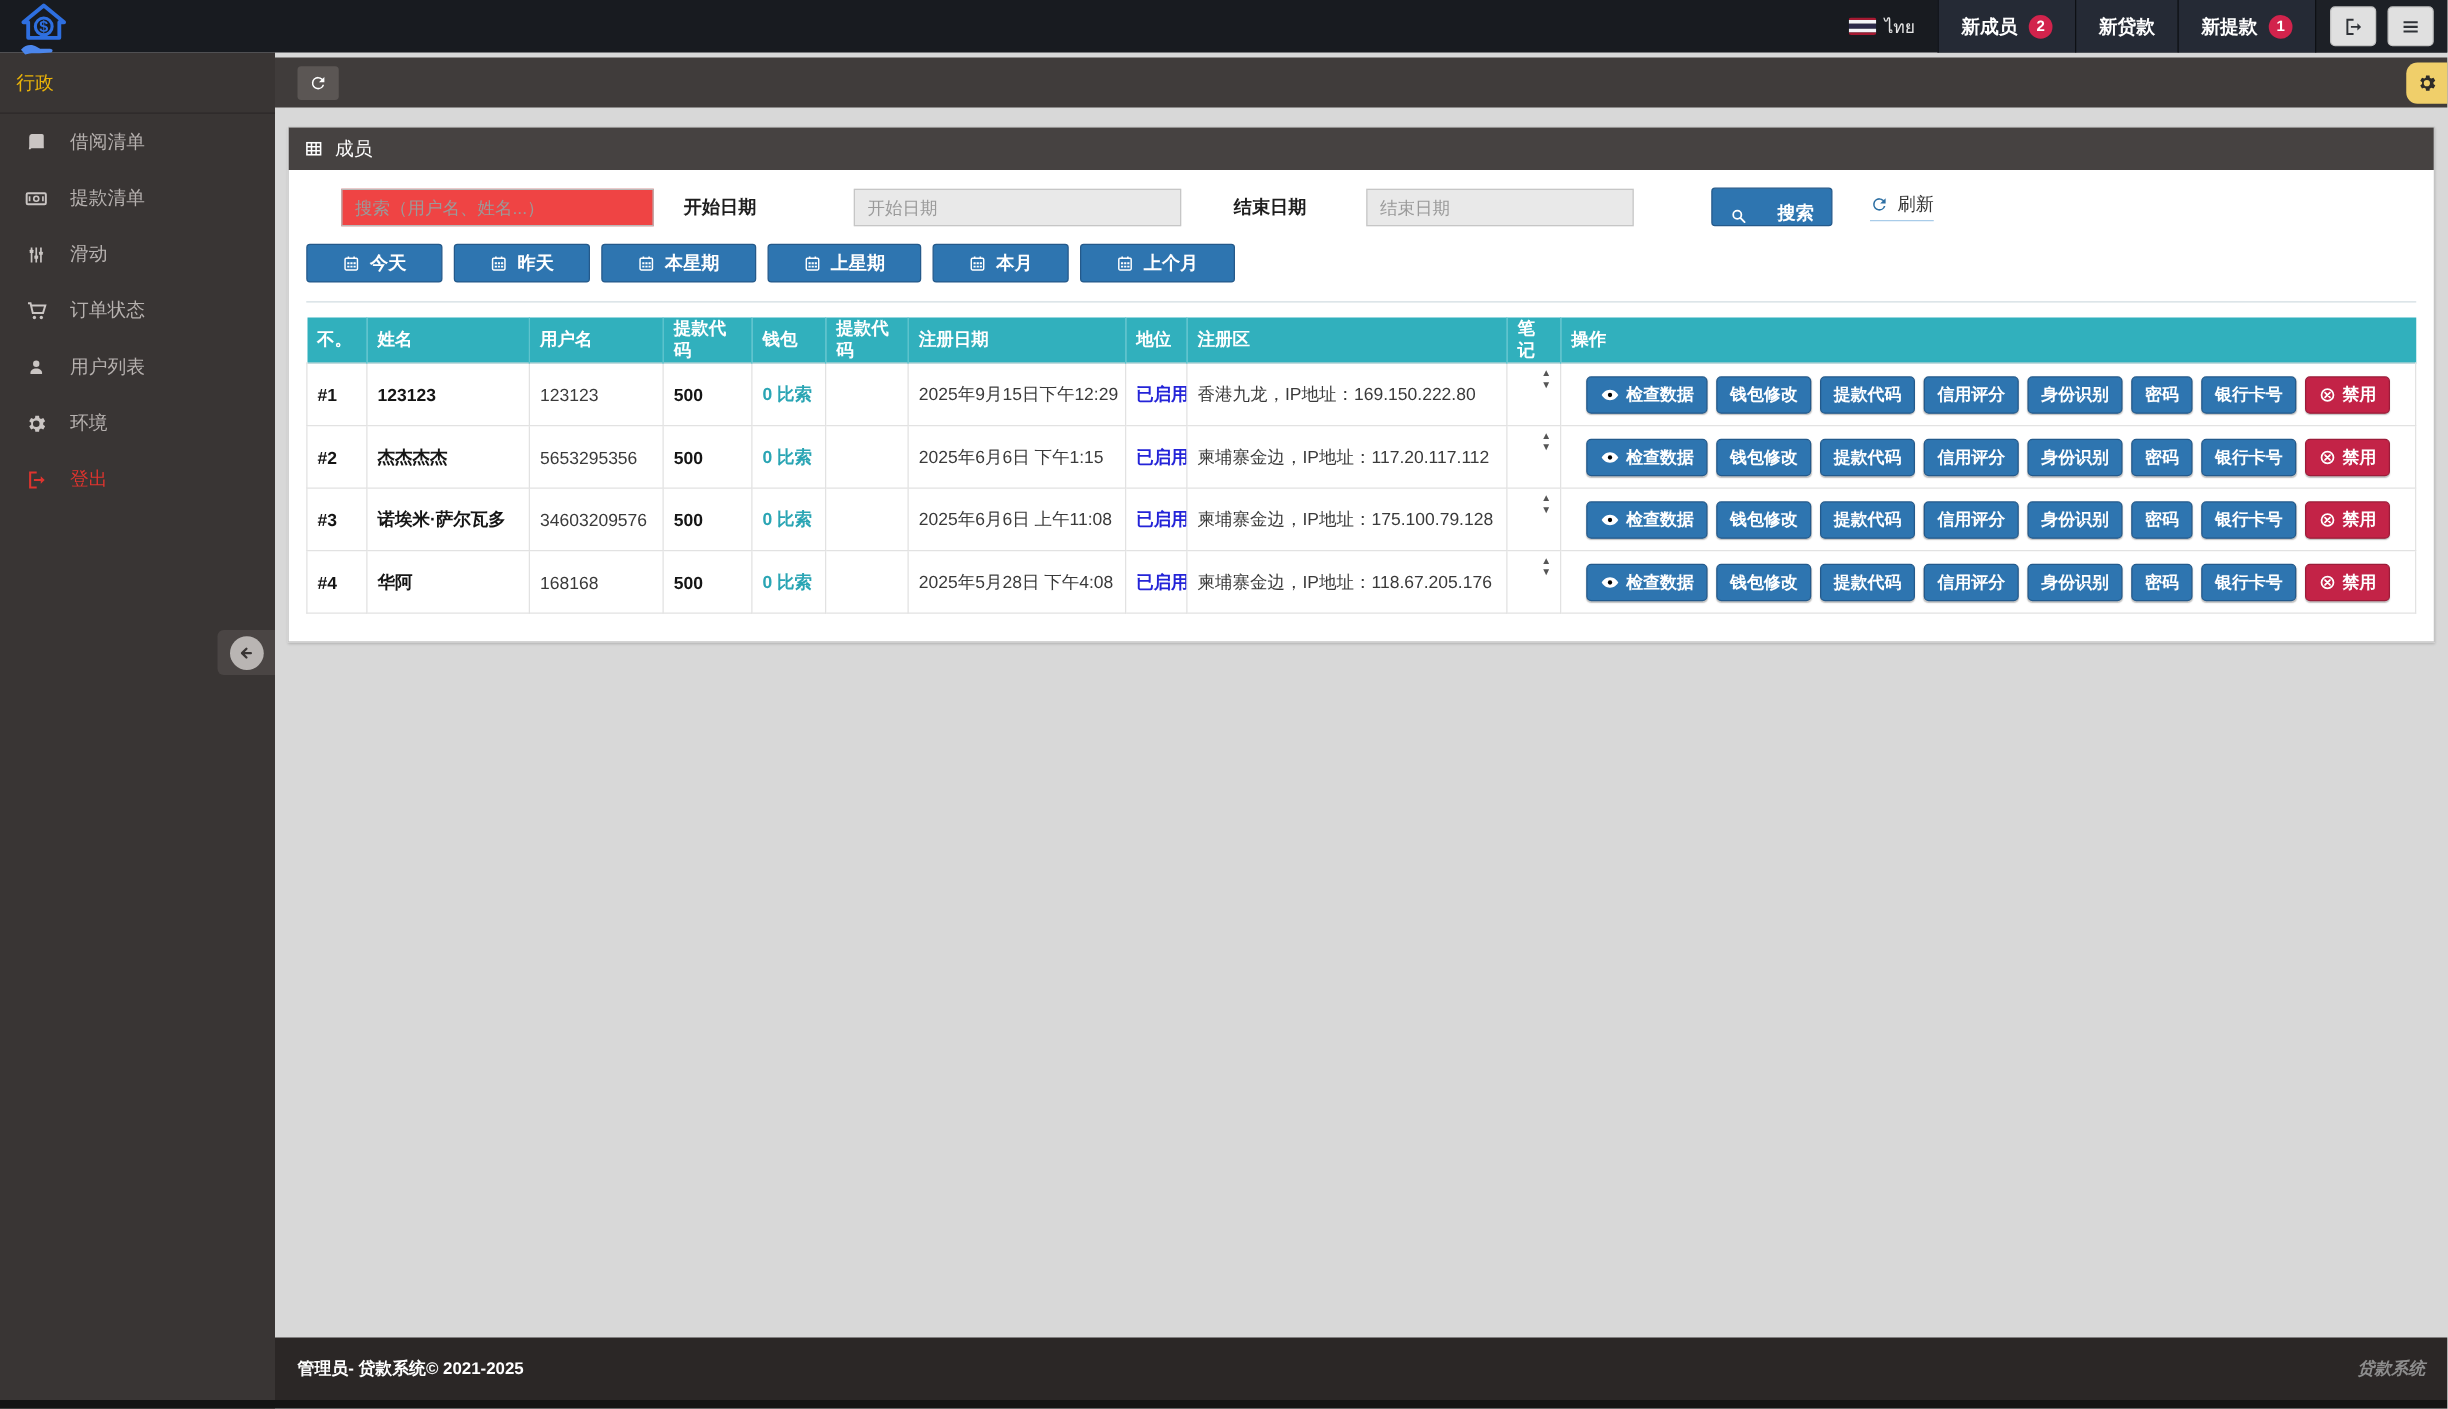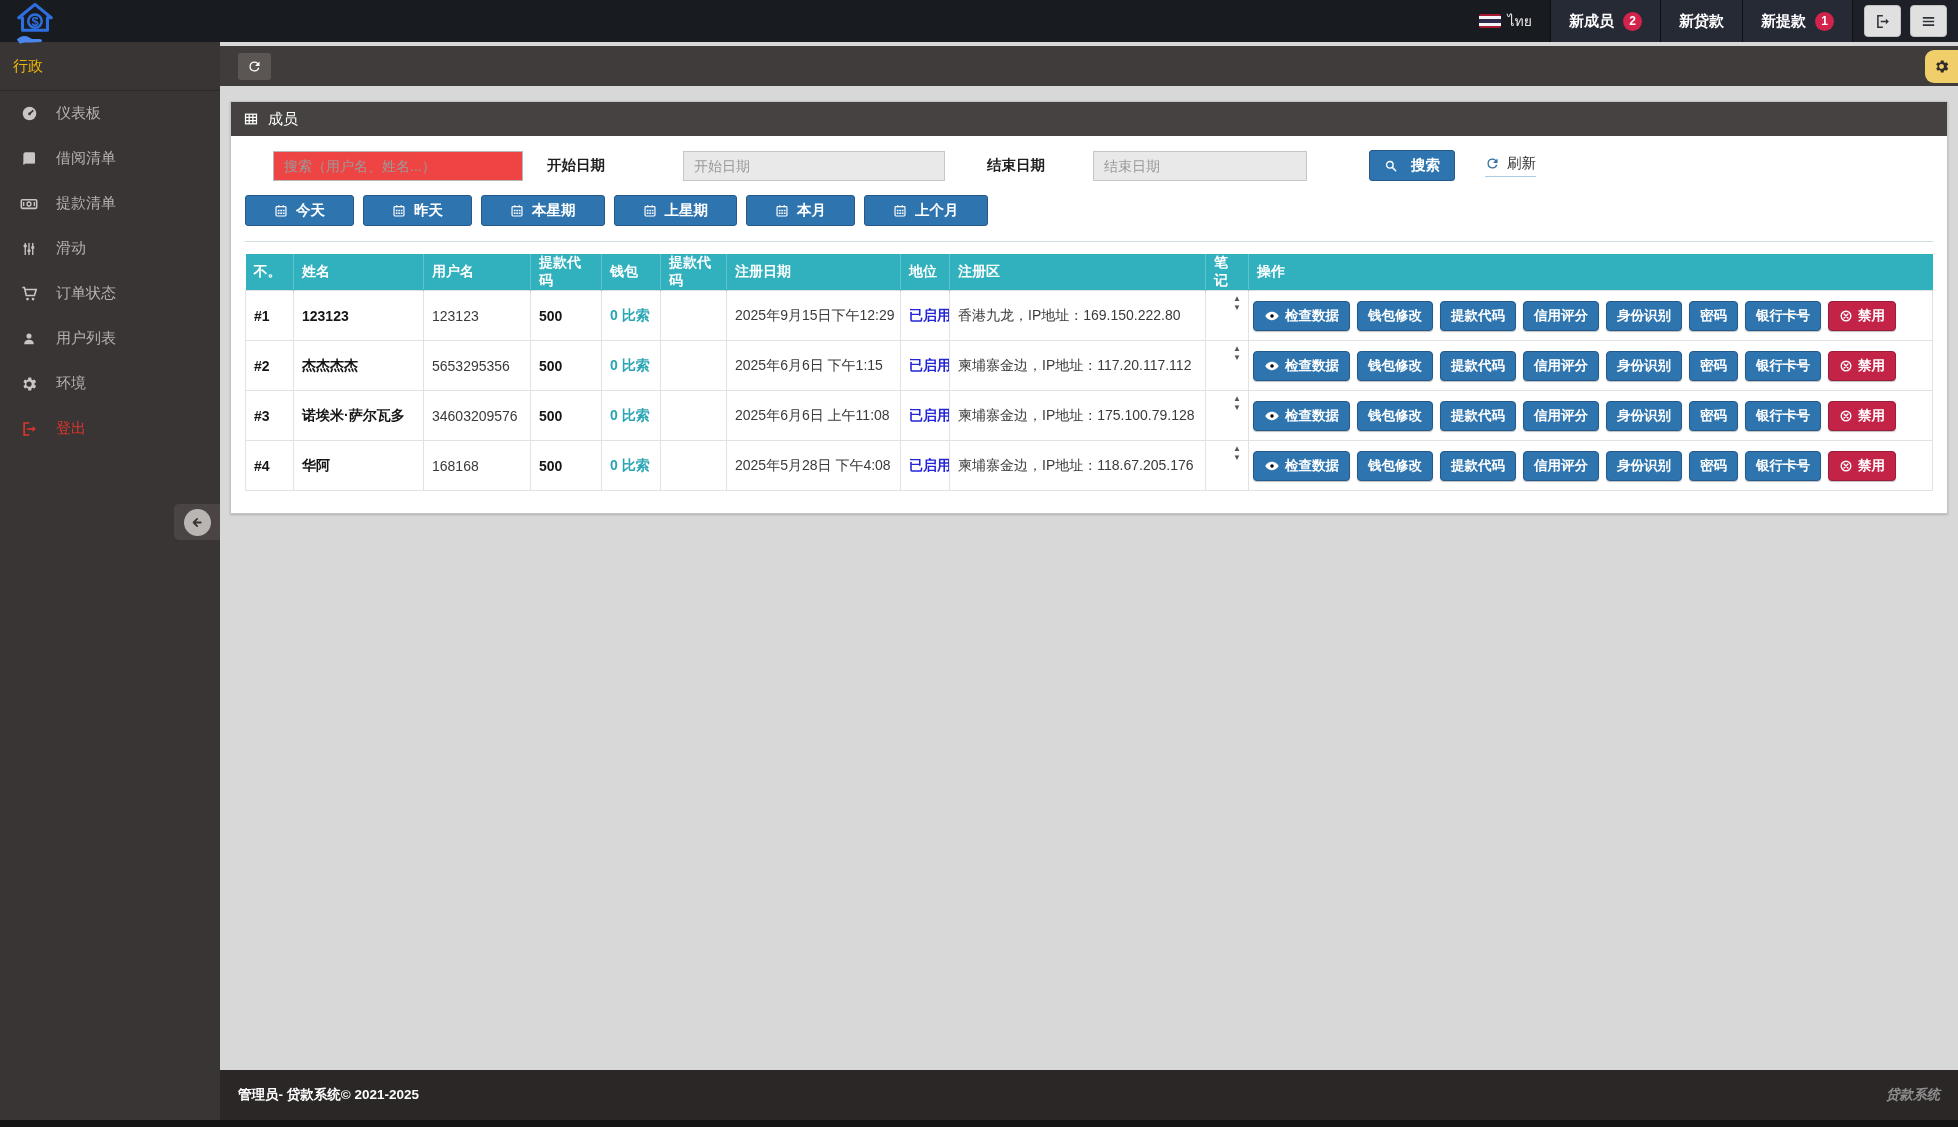--- a/index.html
+++ b/index.html
@@ -48,37 +48,37 @@
 
   .filter-row{display:flex;align-items:center}
   .search-input{width:250px;height:30px;margin-left:28px;border:1px solid #b9b9b9;padding:0 10px;font-size:14px;background:#ef4444;font-family:inherit;color:#333}
   input::placeholder{color:#9a9a9a}
   .f-label{font-weight:bold;font-size:14.5px;color:#1e1e1e}
   .lbl-start{margin-left:24px}
   .lbl-end{margin-left:42px}
   .date-input{height:30px;border:1px solid #c6c6c6;background:#e9e9e9;padding:0 10px;font-size:14px;color:#555;font-family:inherit}
   .start-input{width:262px;margin-left:78px}
   .end-input{width:214px;margin-left:48px}
-  .search-btn{margin-left:62px;height:31px;padding:0 14px;background:var(--primary,#2e75b0);border:1px solid #24598a;border-radius:3px;color:#fff;font-weight:bold;font-size:14.5px;display:flex;align-items:center;gap:13px;cursor:pointer}
+  .search-btn{margin-left:62px;height:31px;padding:0 14px;background:var(--primary,#2e75b0);border:1px solid #24598a;border-radius:3px;color:#fff;font-weight:bold;font-size:14.5px;display:flex;align-items:flex-end;gap:24px;cursor:pointer}
   .refresh-link{margin-left:30px;display:flex;align-items:center;gap:7px;color:#333;font-size:14.5px;border-bottom:1px solid #a9cce9;padding-bottom:3px;cursor:pointer}
   .refresh-link .ic{color:#2d6fa3}
 
   .quick-row{display:flex;gap:9px;margin-top:14px;padding-bottom:15px;border-bottom:1px solid #d2dde2}
   .qbtn{height:31px;padding:0 28px;background:var(--primary,#2e75b0);border:1px solid #24598a;border-radius:3px;color:#fff;font-weight:bold;font-size:14.5px;display:flex;align-items:center;gap:8px;cursor:pointer}
 
   .members-table{width:100%;border-collapse:collapse;table-layout:fixed;margin-top:12px}
   thead th{background:var(--teal,#31b0bd);color:#fff;font-size:14px;font-weight:bold;text-align:left;height:34px;padding:0 8px;border-right:1px solid #5ec3cd}
   thead th:last-child{border-right:none}
   tbody td{height:50px;border:1px solid #e2e2e2;padding:0 8px;font-size:14px;color:#3a3a3a;vertical-align:middle;overflow:hidden;white-space:nowrap}
   .c-no,.c-name,.c-bold{font-weight:bold;color:#151515}
   .c-wallet{color:var(--teal-text,#2aa5b4);font-weight:bold}
   .c-status{color:var(--status-blue,#2424d8);font-weight:bold}
   .c-note{position:relative}
   .spinner{position:absolute;top:4px;right:7px;display:flex;flex-direction:column;align-items:center;line-height:1.1;color:#555;font-size:8px;cursor:pointer}
-  .c-actions{padding:0 4px}
+  .c-actions{padding:0 20px}
   .actions-wrap{display:flex;gap:7px;align-items:center}
   .abtn{height:30px;padding:0 10px;background:var(--primary,#2e75b0);border:1px solid #235a8c;border-radius:4px;color:#fff;font-weight:bold;font-size:13.5px;display:flex;align-items:center;gap:5px;cursor:pointer;white-space:nowrap;box-shadow:0 1px 1px rgba(0,0,0,.25)}
   .abtn.danger{background:var(--danger,#c32347);border-color:#9c1c39}
 
   
   .footer{position:absolute;left:220px;right:0;bottom:7px;height:50px;background:#2b2726;display:flex;align-items:center;justify-content:space-between;padding:0 18px;z-index:10}
   .footer-left{color:#fff;font-weight:bold;font-size:13.5px}
   .footer-right{color:#8d8d8d;font-style:italic;font-weight:bold;font-size:13.5px}
   .bottom-strip{position:absolute;left:0;right:0;bottom:0;height:7px;background:#141414;z-index:30}
 </style>
@@ -225,28 +225,20 @@
               </svg>
             </span>
           </button>
       </div>
     </div>
   </header>
 
   <aside class="sidebar">
     <div class="sb-header">行政</div>
     <nav>
-      <a class="sb-item">
-          <span class="ic">
-            <svg width="19" height="19">
-              <use href="#i-gauge"></use>
-            </svg>
-          </span>
-          <span>仪表板</span>
-        </a>
       <a class="sb-item">
           <span class="ic">
             <svg width="18" height="18">
               <use href="#i-book"></use>
             </svg>
           </span>
           <span>借阅清单</span>
         </a>
       <a class="sb-item">
           <span class="ic">

